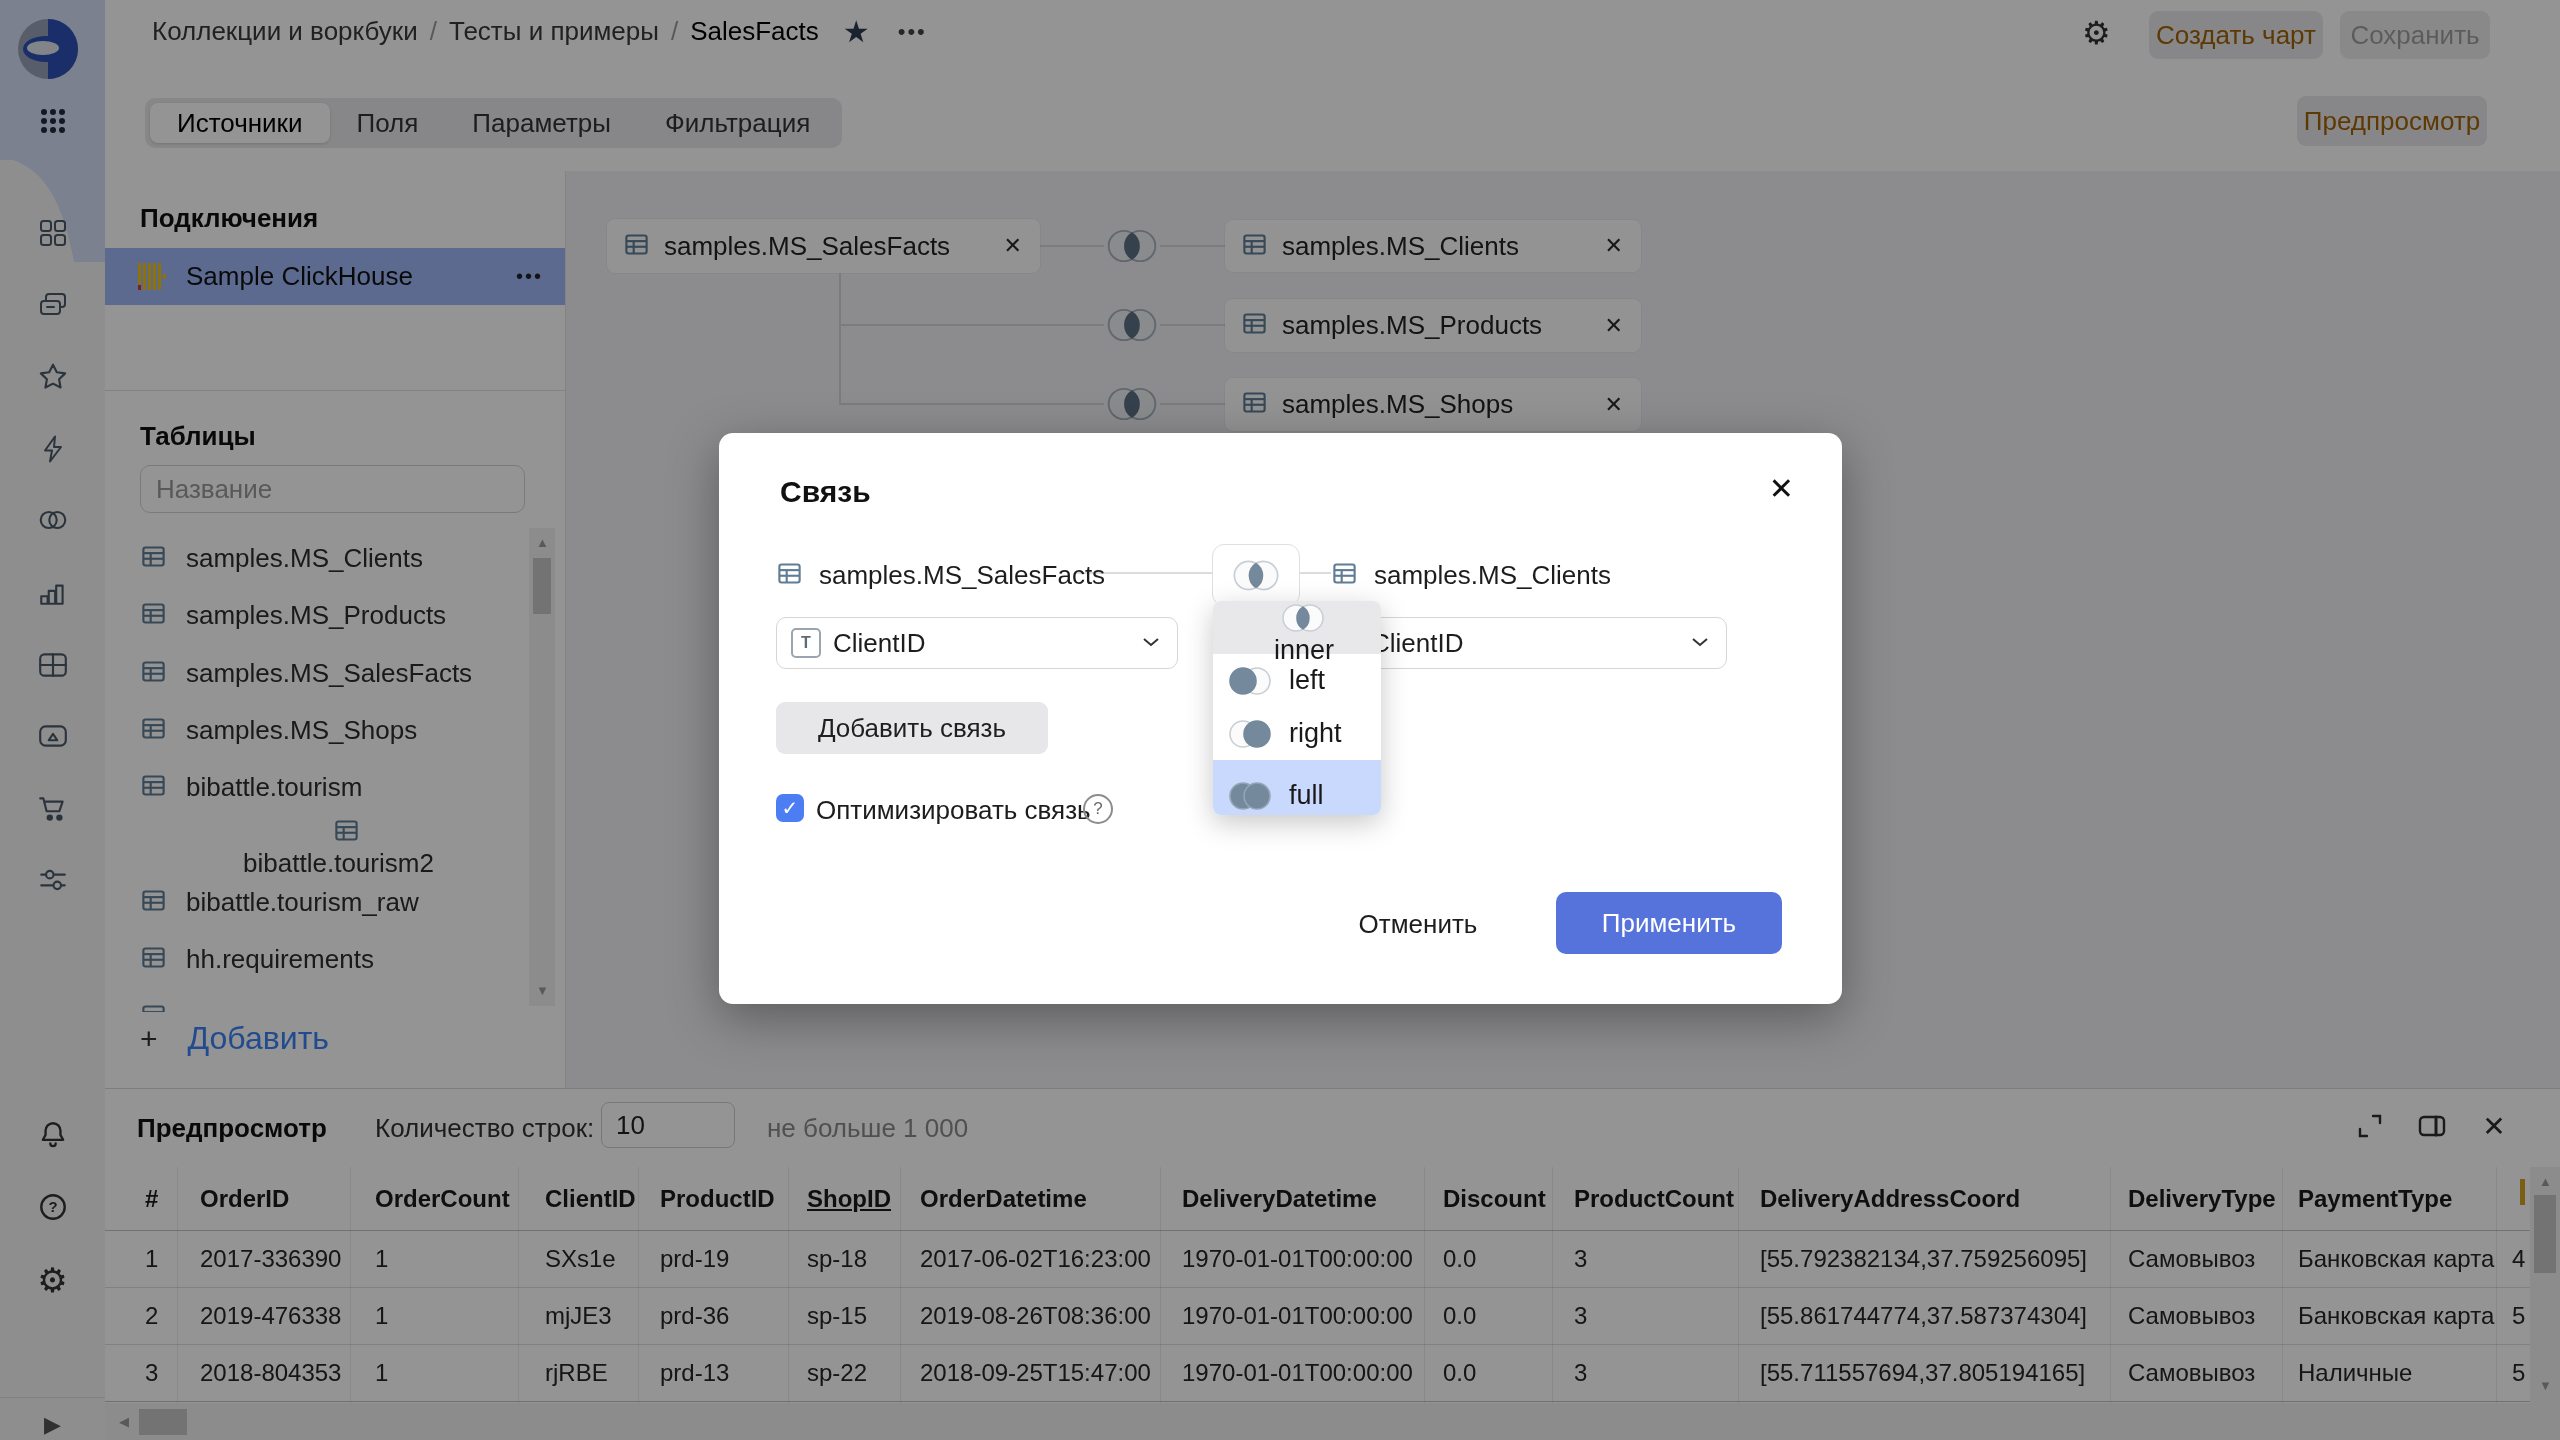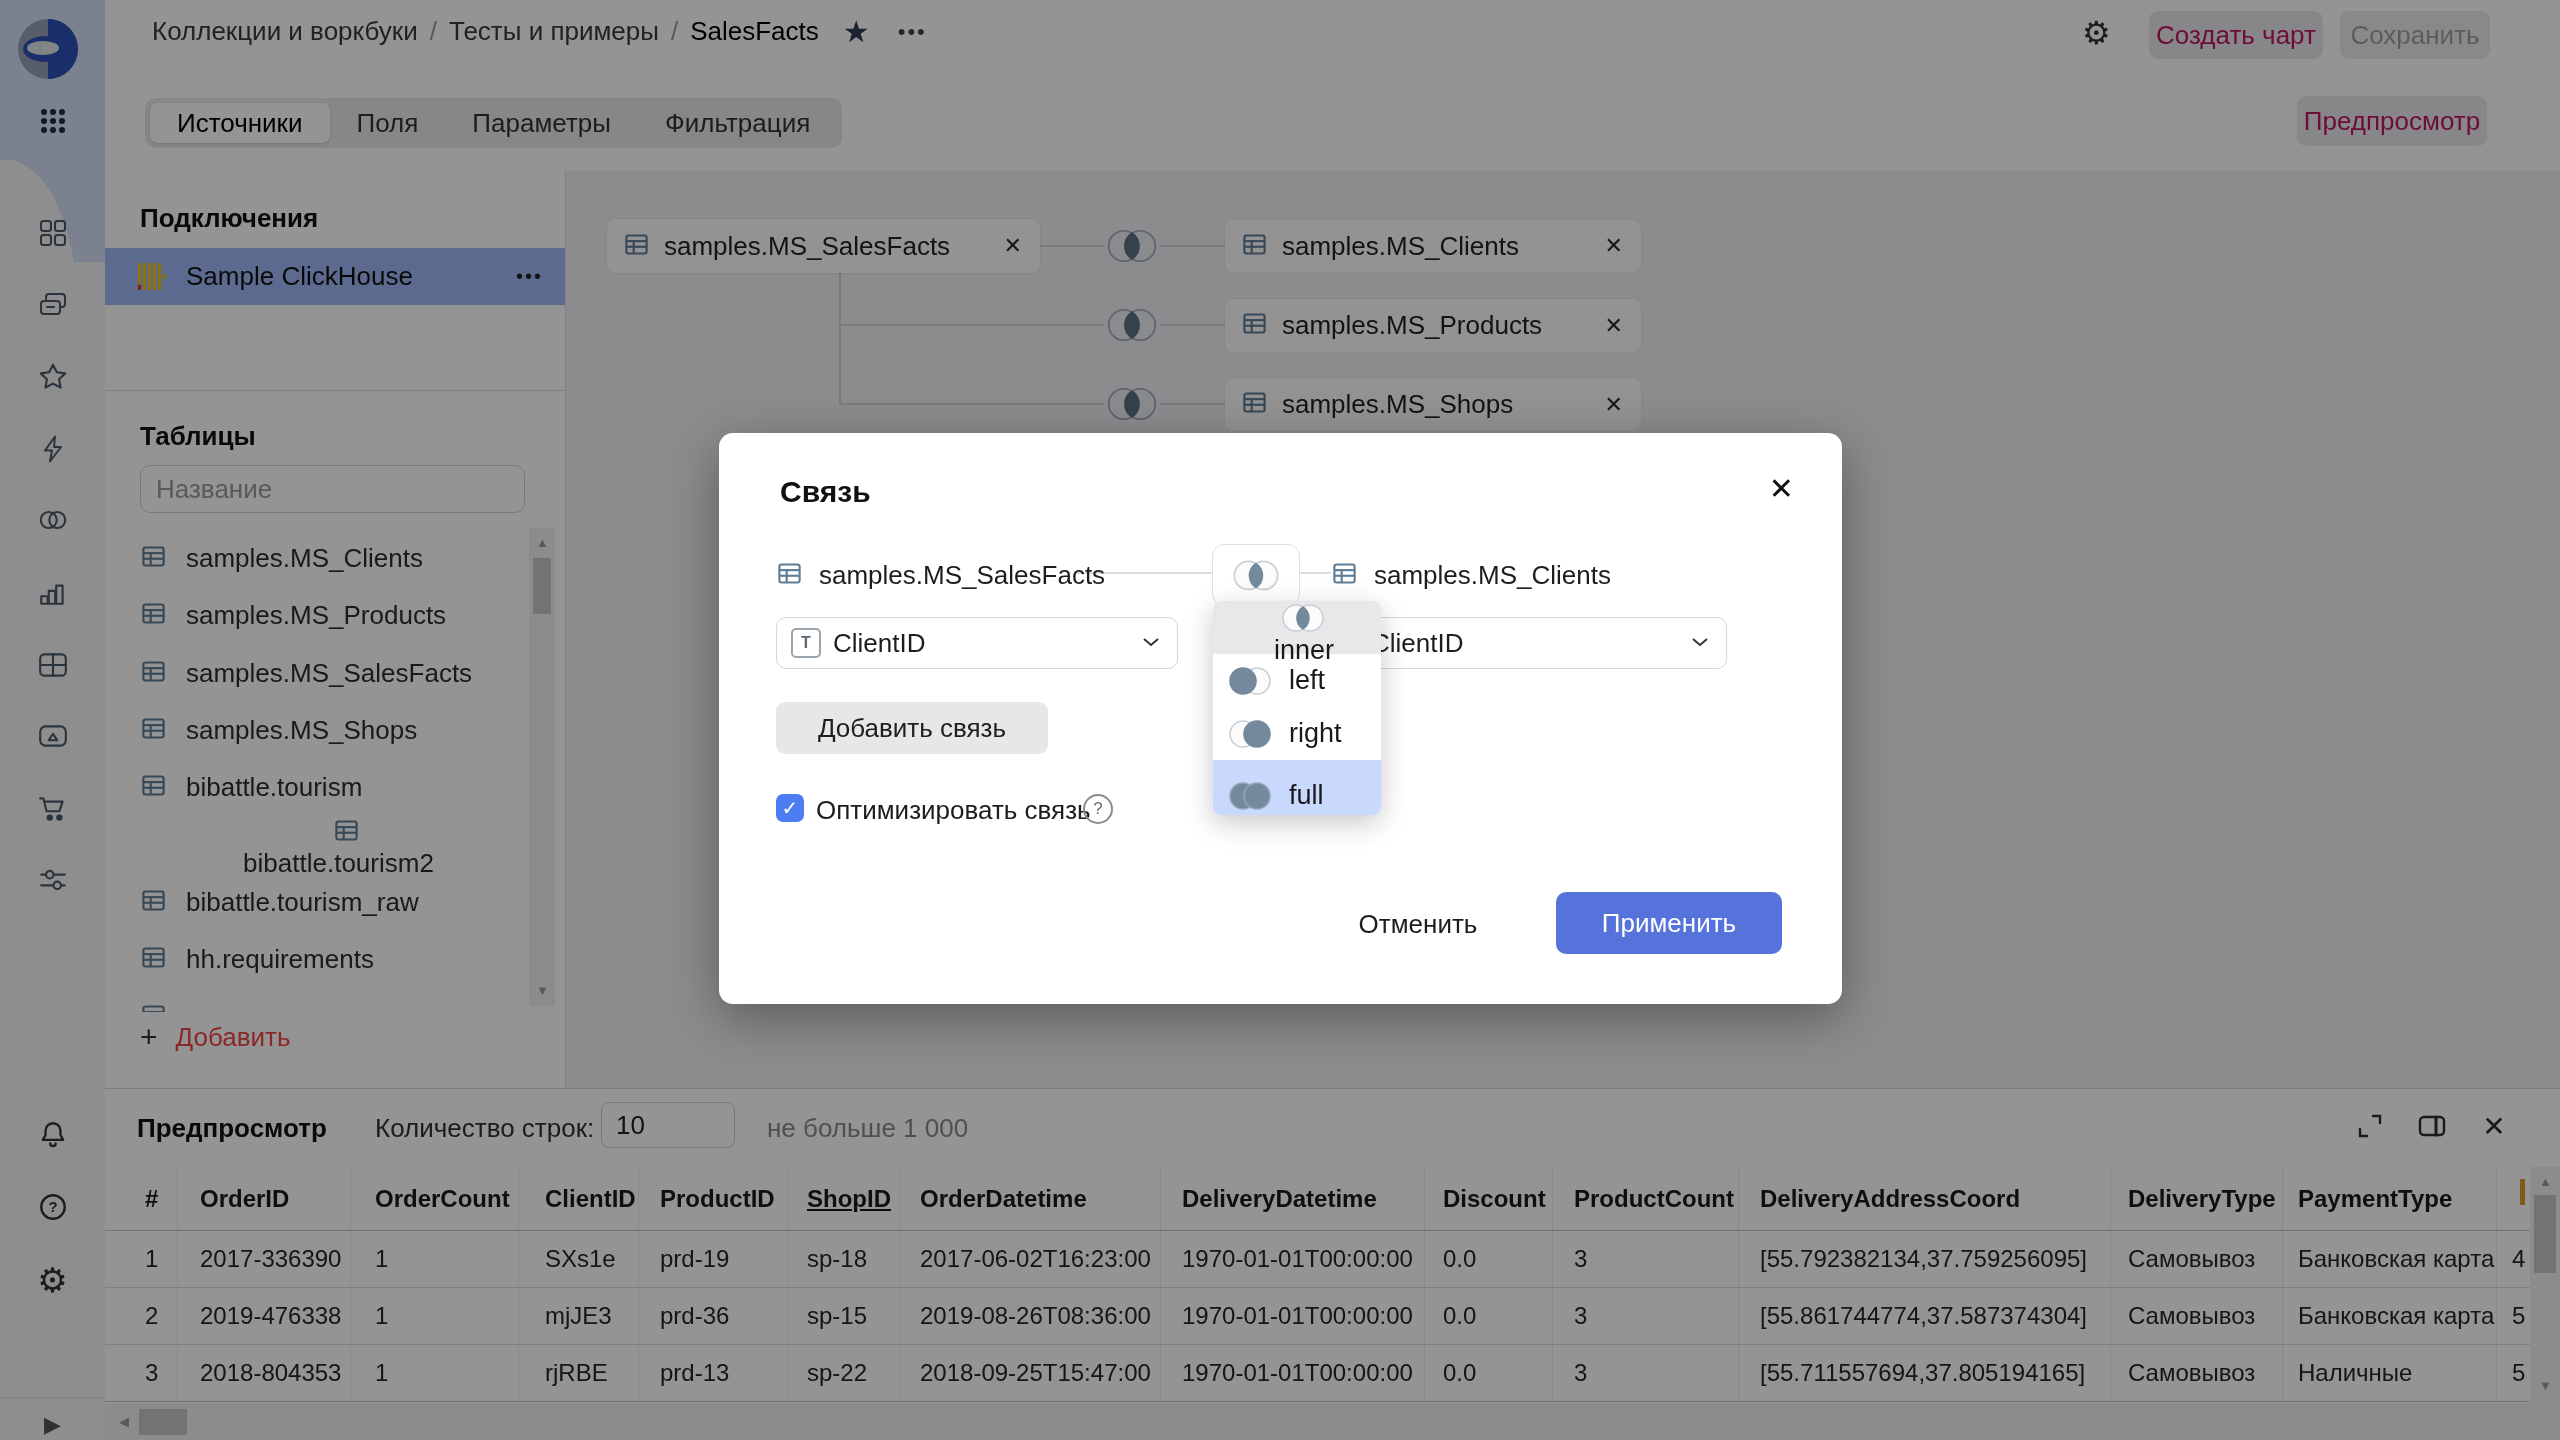--- a/index.html
+++ b/index.html
@@ -11,21 +11,21 @@
   .rail-blue{position:absolute;left:0;top:0;width:105px;height:160px;background:#d4def6;}
   .rail-ic{position:absolute;left:0;width:105px;height:44px;display:flex;align-items:center;justify-content:center;color:#4b5a68;}
   .rail-ic svg{stroke:#4b5a68;fill:none;stroke-width:2;stroke-linecap:round;stroke-linejoin:round;}
   .rail-dark{color:#333;}
   .rail-dark svg{stroke:#333;}
   
   .topbar{position:absolute;left:105px;top:0;width:2455px;height:64px;background:#fff;border-bottom:1px solid #e5e5e5;}
   .crumb{font-size:26px;color:#3a3a3a;}
   .crumb-sep{color:#9a9a9a;margin:0 12px;}
   .crumb-cur{color:#000;}
-  .btn{display:flex;align-items:center;justify-content:center;border-radius:9px;font-size:26px;color:#be185d;background:#e9e9ec;cursor:pointer;}
+  .btn{display:flex;align-items:center;justify-content:center;border-radius:9px;font-size:26px;color:#a16207;background:#e9e9ec;cursor:pointer;}
   .btn-disabled{background:#ececee;color:rgba(0,0,0,0.33);}
   
   .tabsbar{position:absolute;left:105px;top:64px;width:2455px;height:107px;background:#fff;border-bottom:1px solid #e3e3e3;}
   .tabgroup{position:absolute;left:40px;top:34px;height:50px;background:#e9e9ec;border-radius:10px;display:flex;align-items:center;padding:0 5px;}
   .tab{padding:0 27px;height:40px;line-height:40px;font-size:26px;color:#333;border-radius:8px;}
   .tab.active{background:#fff;color:#000;box-shadow:0 1px 3px rgba(0,0,0,0.15);}
   
   .sidebar{position:absolute;left:105px;top:171px;width:460px;height:917px;background:#fff;border-right:1px solid #e2e2e2;}
   .sb-h{font-size:26px;font-weight:bold;color:#111;}
   .titem{position:absolute;left:0;width:448px;height:57px;display:flex;align-items:center;}
@@ -340,21 +340,21 @@
       </div>
     </div>
 
     <div class="sbar" style="left:424px;top:357px;width:26px;height:478px;">
       <span class="sarrow" style="left:7px;top:8px;">▲</span>
       <div class="sthumb" style="left:4px;top:30px;width:18px;height:56px;"></div>
       <span class="sarrow" style="left:7px;top:456px;">▼</span>
     </div>
     <div class="abs" style="left:35px;top:849px;display:flex;align-items:center;">
       <span style="font-size:30px;color:#333;">+</span>
-      <span style="font-size:26px;color:#ef4444;margin-left:18px;">Добавить</span>
+      <span style="font-size:32px;color:#3b82f6;margin-left:30px;">Добавить</span>
     </div>
   </div>
 
   <div class="canvas">
 
     <div class="conn" style="left:474px;top:74px;width:64px;height:2px;"></div>
     <div class="conn" style="left:594px;top:74px;width:65px;height:2px;"></div>
     <div class="conn" style="left:273px;top:102px;width:2px;height:131px;"></div>
     <div class="conn" style="left:273px;top:153px;width:265px;height:2px;"></div>
     <div class="conn" style="left:594px;top:153px;width:65px;height:2px;"></div>

